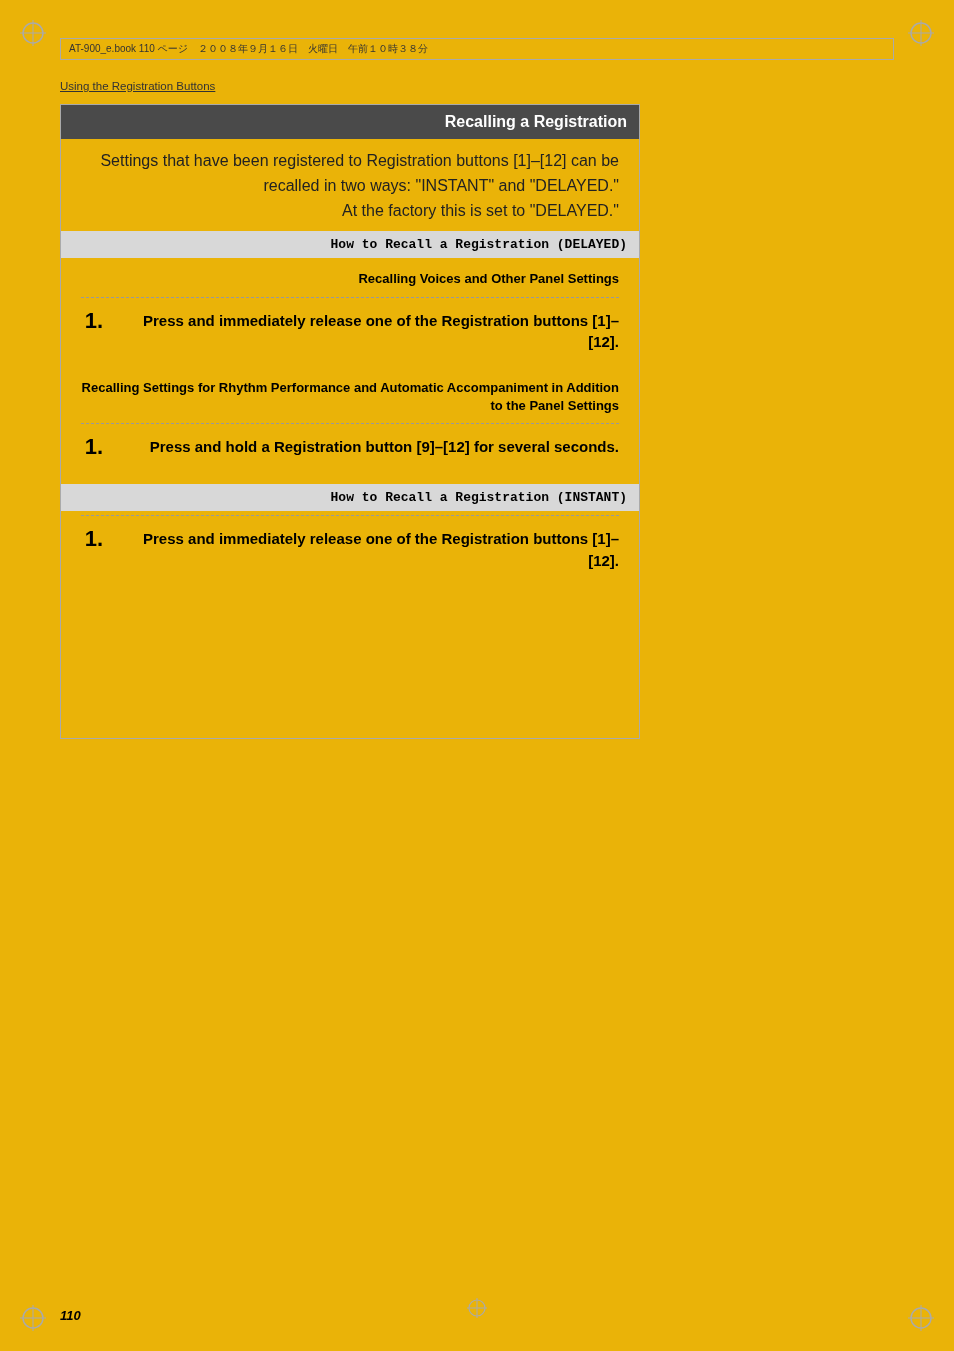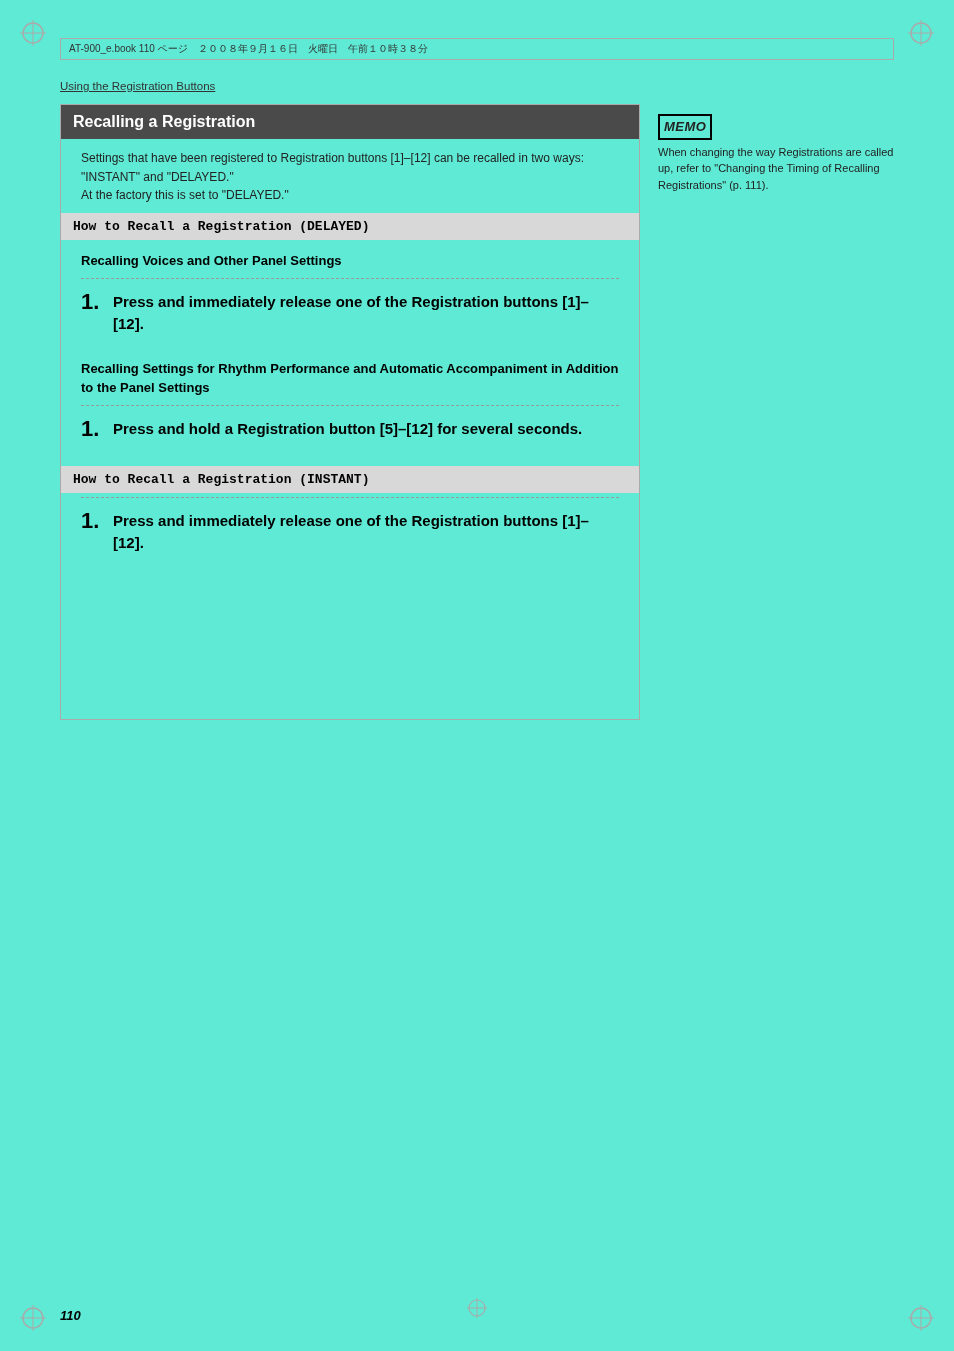--- a/index.html
+++ b/index.html
@@ -9,21 +9,21 @@
       font-size: 13px;
       color: #000;
       width: 954px;
       min-height: 1351px;
       position: relative;
     }
 
     .page {
       width: 954px;
       min-height: 1351px;
-      background: #5eead4;
+      background: #eab308;
       position: relative;
       padding: 0;
     }
 
     
     .reg-mark {
       position: absolute;
       width: 30px;
       height: 30px;
     }
@@ -66,20 +66,21 @@
       font-size: 11.5px;
       color: #333;
       margin-bottom: 12px;
       text-decoration: underline;
     }
 
     
     .columns {
       display: flex;
       gap: 0;
+      text-align: right;
     }
 
     .left-col {
       flex: 0 0 580px;
       border: 1px solid #aaa;
       border-right: 1px solid #aaa;
     }
 
     .right-col {
       flex: 1;
@@ -92,21 +93,21 @@
       background: #4a4a4a;
       color: #fff;
       font-size: 16px;
       font-weight: bold;
       padding: 8px 12px;
     }
 
     
     .body-text {
       padding: 10px 20px 8px 20px;
-      font-size: 12px;
+      font-size: 16px;
       line-height: 1.55;
       color: #222;
     }
 
     
     .sub-section-header {
       background: #d8d8d8;
       color: #000;
       font-size: 13px;
       font-weight: bold;
@@ -270,47 +271,41 @@
         <div class="spacer"></div>
 
         <div class="subsection-title">
           <span>Recalling Settings for Rhythm Performance and Automatic Accompaniment in Addition to the Panel Settings</span>
         </div>
         <hr class="dotted-sep">
 
         <div class="step">
           <div class="step-number">1.</div>
           <div class="step-content">
-            <div class="step-bold">Press and hold a Registration button [5]–[12] for several seconds.</div>
+            <div class="step-bold">Press and hold a Registration button [9]–[12] for several seconds.</div>
           </div>
         </div>
 
         <div style="height: 20px;"></div>
 
         <div class="sub-section-header">How to Recall a Registration (INSTANT)</div>
 
         <hr class="dotted-sep">
 
         <div class="step">
           <div class="step-number">1.</div>
           <div class="step-content">
             <div class="step-bold">Press and immediately release one of the Registration buttons [1]–[12].</div>
           </div>
         </div>
 
         <div style="height: 160px;"></div>
 
       </div>
 
-      <div class="right-col">
-        <div class="memo-box">
-          <div class="memo-icon">MEMO</div>
-          <div class="memo-text">When changing the way Registrations are called up, refer to "Changing the Timing of Recalling Registrations" (p. 111).</div>
-        </div>
-      </div>
 
     </div>
 
   </div>
 
   <div class="page-number">110</div>
 
   <div class="bottom-cross">
     <svg width="24" height="24" viewBox="0 0 24 24">
       <circle cx="12" cy="12" r="8" fill="none" stroke="#aaa" stroke-width="1.2"></circle>

